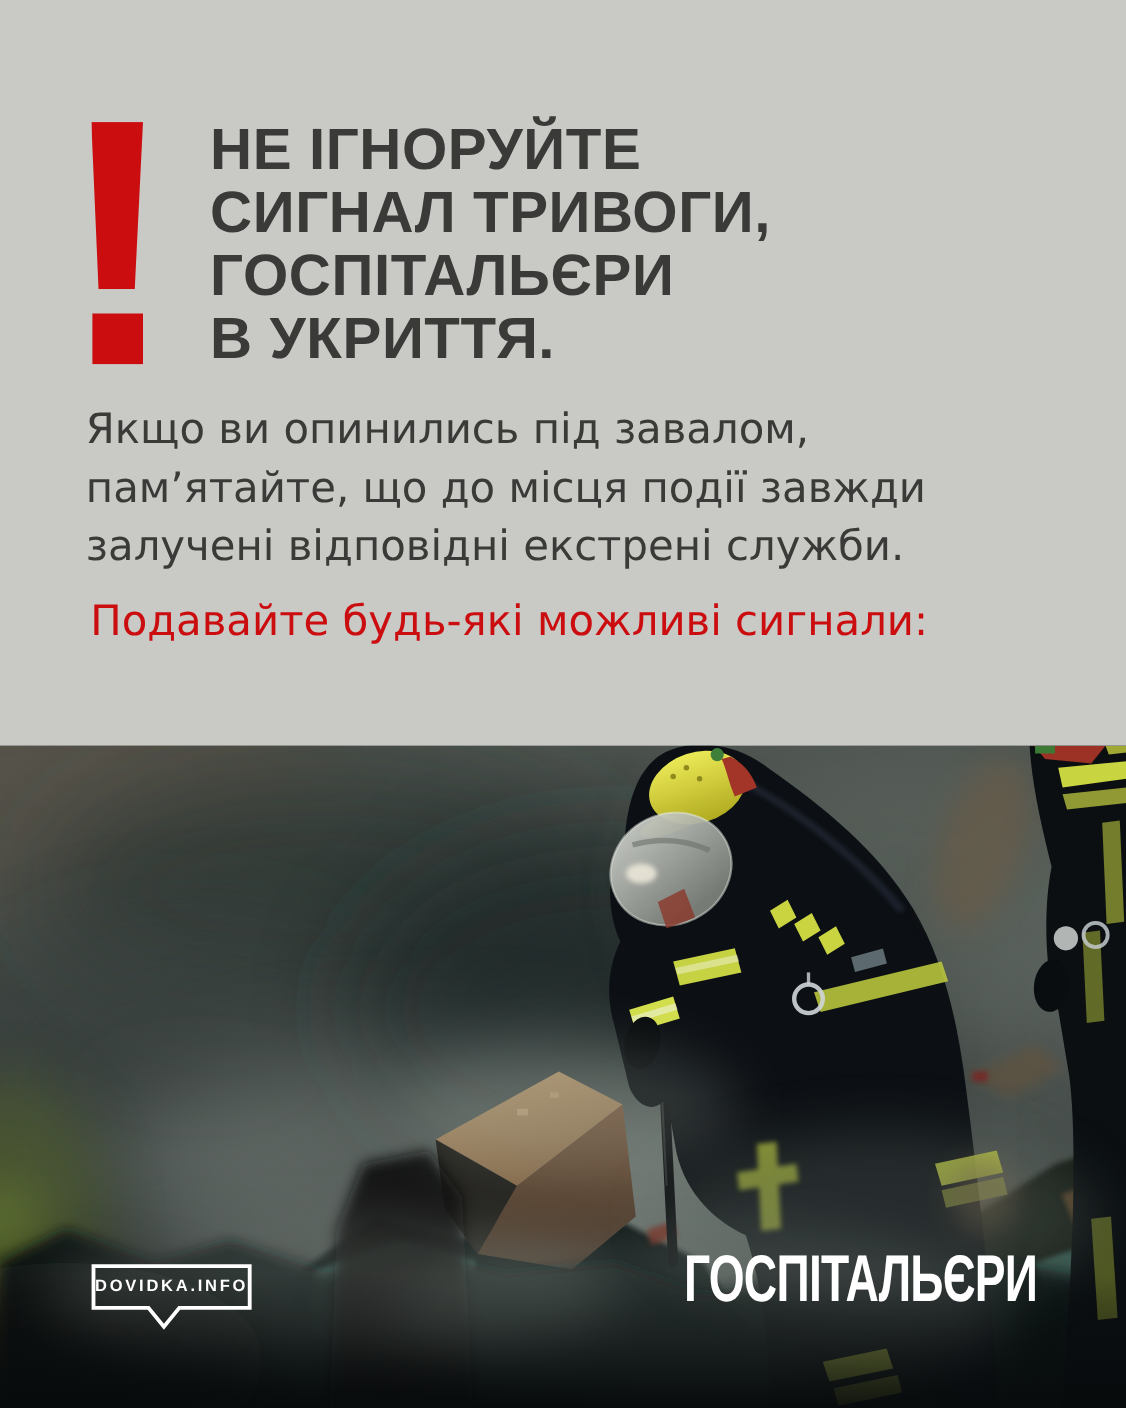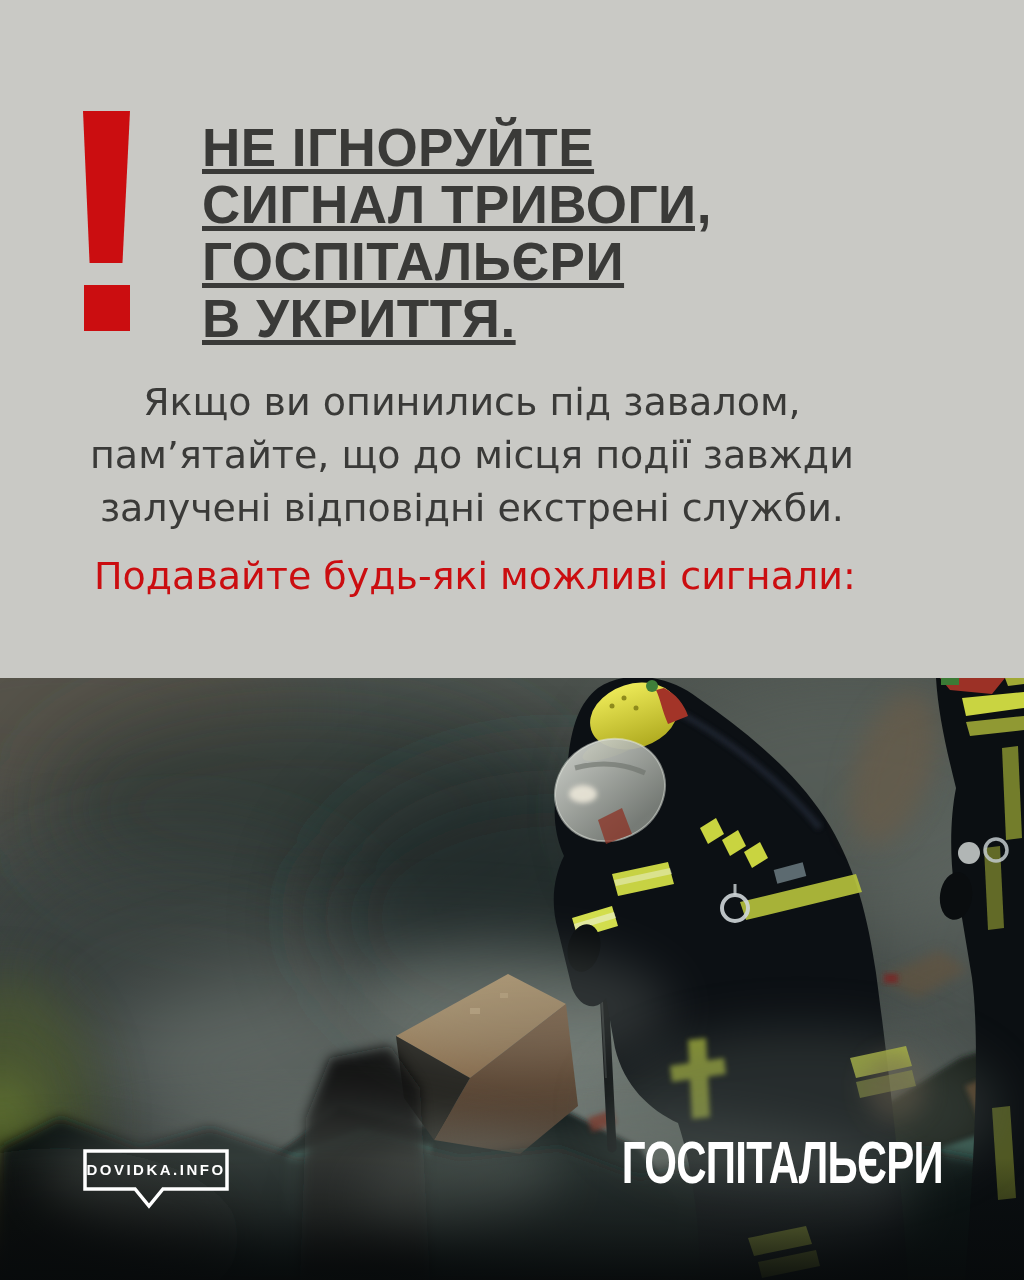--- a/index.html
+++ b/index.html
@@ -12,31 +12,31 @@
   .poster{position:relative;width:1024px;height:1280px;overflow:hidden;}
 
   
   .panel{position:absolute;left:0;top:0;width:1024px;height:678px;background:#c9c9c5;}
 
   .excl{position:absolute;left:83px;top:111px;width:47px;}
   .excl-bar{width:47px;height:152px;background:#cb0d10;
             clip-path:polygon(0 0,100% 0,84% 100%,14% 100%);}
   .excl-dot{width:46px;height:46px;margin-top:22px;margin-left:1px;background:#cb0d10;}
 
-  .heading{position:absolute;left:191px;top:108px;margin:11px;
+  .heading{position:absolute;left:191px;top:108px;margin:0;
            font-size:53px;line-height:57px;font-weight:700;
-           letter-spacing:.5px;color:#3a3a38;white-space:nowrap;text-decoration:underline;}
+           letter-spacing:.5px;color:#3a3a38;white-space:nowrap;}
   .heading span{display:block;}
 
-  .body-text{position:absolute;left:78px;top:364px;margin:12px;
+  .body-text{position:absolute;left:78px;top:364px;margin:0;
              font-family:"DejaVu Sans",sans-serif;
-             font-size:38px;line-height:53px;color:#3a3a38;white-space:nowrap;text-align:center;}
+             font-size:38px;line-height:53px;color:#3a3a38;white-space:nowrap;}
   .body-text span{display:block;}
 
-  .signals{position:absolute;left:78px;top:534px;margin:16px;
+  .signals{position:absolute;left:78px;top:534px;margin:4px;
            font-family:"DejaVu Sans",sans-serif;
            font-size:38px;line-height:53px;color:#3a3a38;white-space:nowrap;}
   .signals .hl{display:block;color:#cb0d10;}
   .signals .ln{display:block;}
 
   
   .photo{position:absolute;left:0;top:678px;width:1024px;height:766px;background:#1c2221;}
   .photo-art{position:absolute;left:0;top:0;width:1024px;height:602px;display:block;}
 
   

